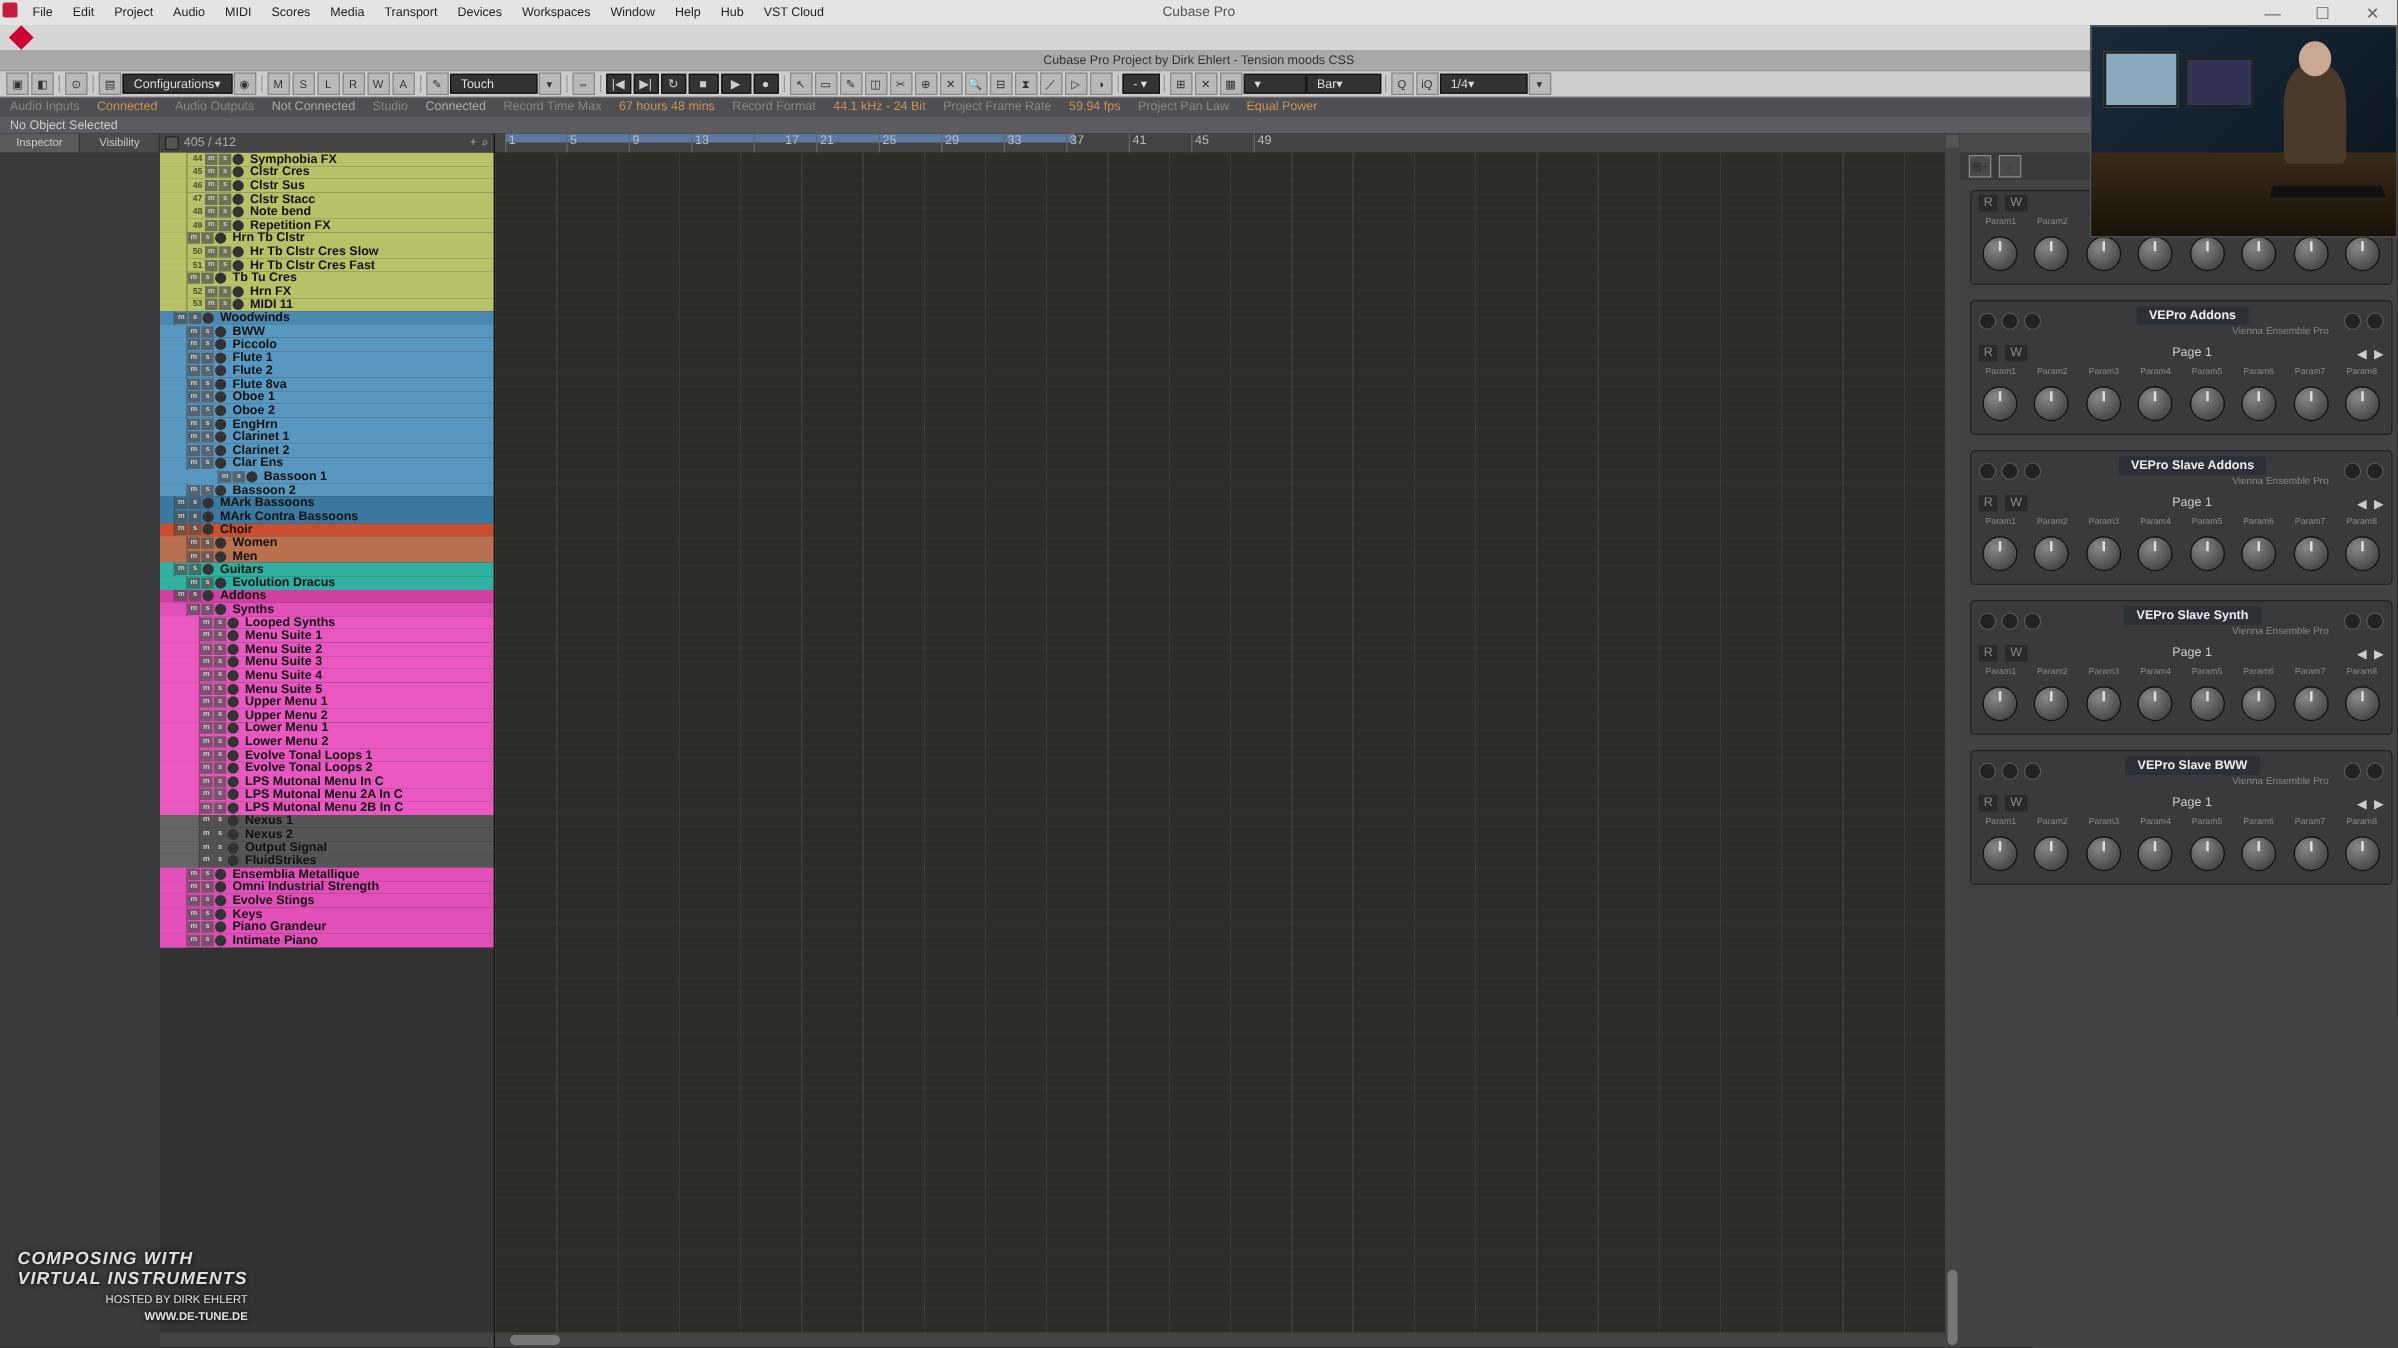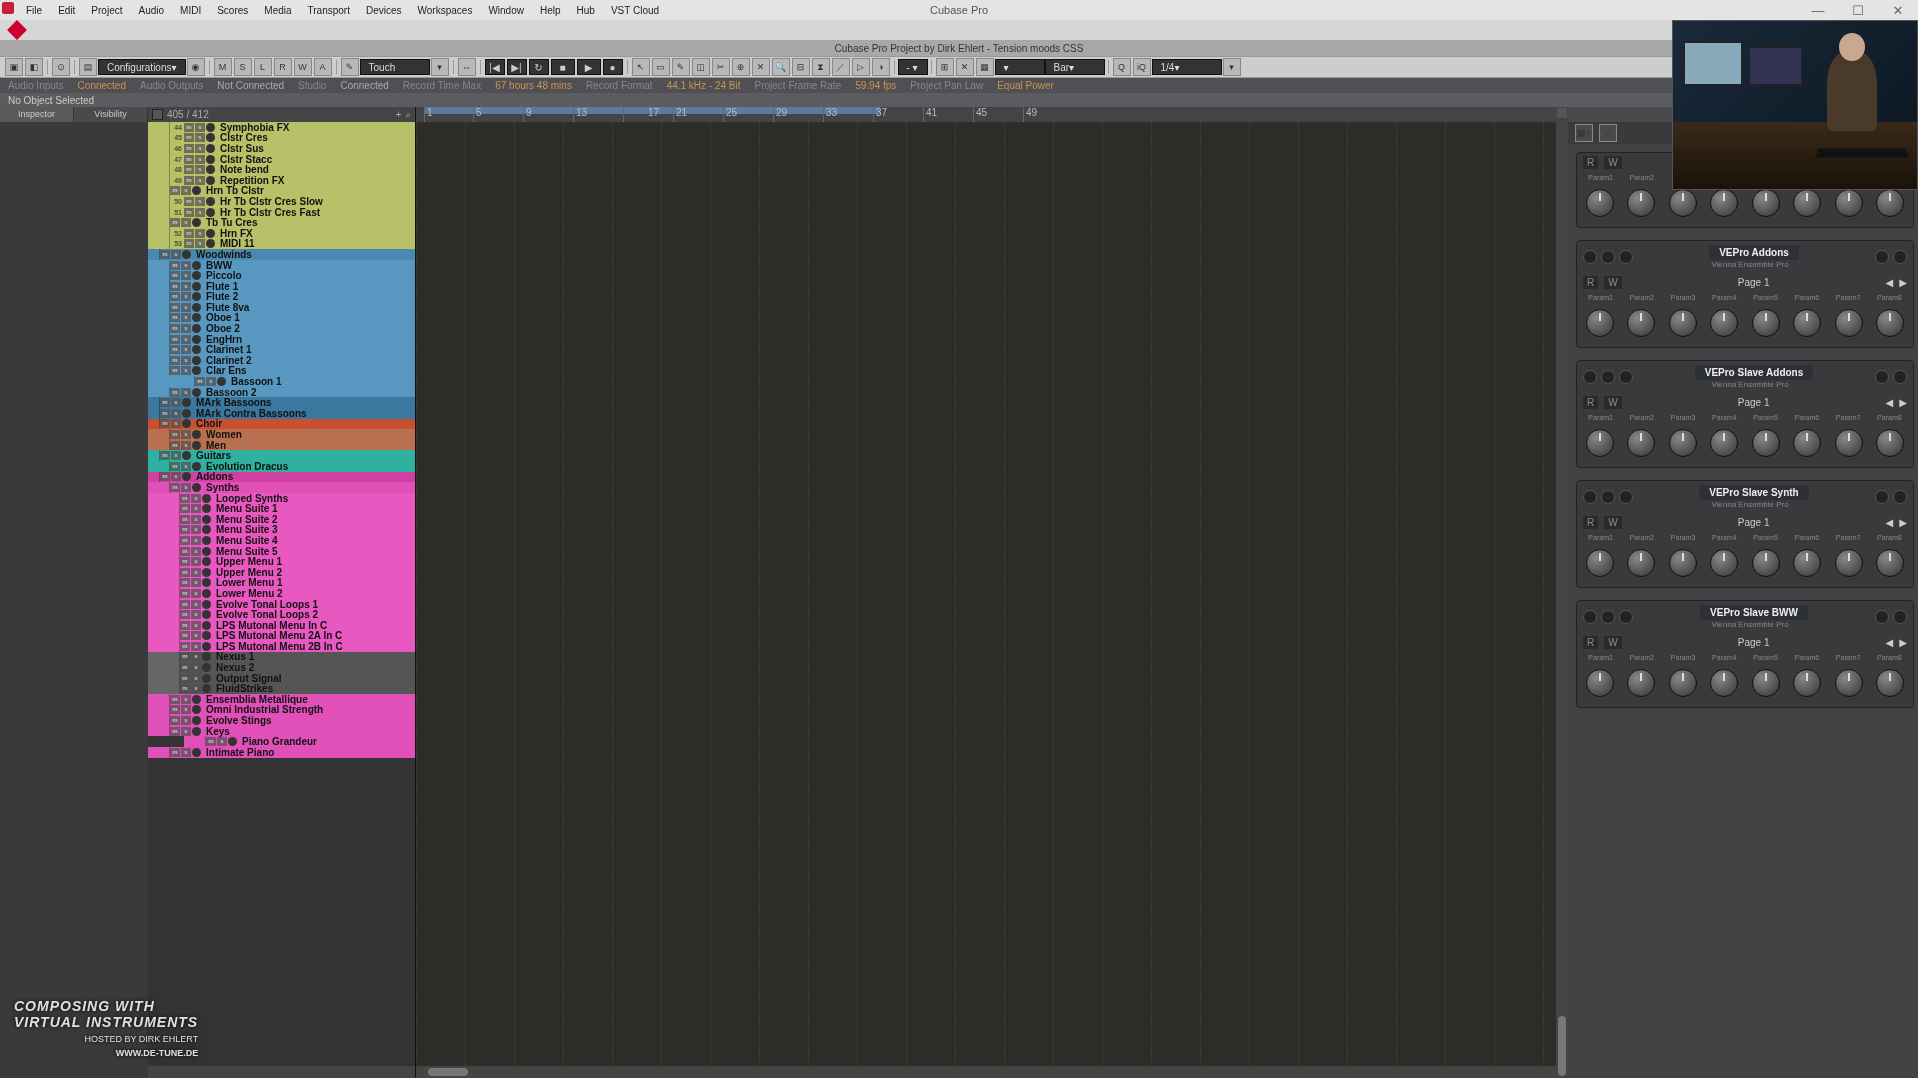--- a/index.html
+++ b/index.html
@@ -34,21 +34,21 @@
 .statusbar .val { color:#c89550; }
 .statusbar .val2 { color:#aaa; }
 
 
 .selinfo { background:#5c5c60; height:14px; color:#ccc; padding:2px 8px; font-size:9px;}
 
 
 .main { display:flex; height: calc(1078px - 107px); background:#2a2a2a;}
 
 
-.inspector-col { width:148px; background:#3a3a3c; display:flex; flex-direction:column;}
+.inspector-col { width:128px; background:#3a3a3c; display:flex; flex-direction:column;}
 .insp-tabs { display:flex; background:#4a4a4a; height:15px;}
 .insp-tab { flex:1; text-align:center; color:#ccc; font-size:9px; padding:2px; cursor:pointer; border-right:1px solid #333;}
 .insp-tab.active { background:#5a5a5a;}
 .inspector-body { flex:1; background:#3a3a3c; position:relative;}
 
 
 .tracklist-col { width:268px; background:#333; display:flex; flex-direction:column; border-right:1px solid #111;}
 .tracklist-head { height:15px; background:#444; display:flex; align-items:center; padding:0 4px; color:#aaa; font-size:8px; gap:4px;}
 .tracklist-head .sq { width:11px; height:11px; background:#555; border:1px solid #222;}
 .tracklist-body { flex:1; overflow:hidden;}
@@ -80,21 +80,21 @@
 .vst-head { height:15px; background:#4a4a4c; color:#ddd; text-align:center; padding:2px; font-weight:bold; font-size:9px;}
 .vst-tools { height:22px; background:#3a3a3c; display:flex; align-items:center; padding:0 6px; gap:4px;}
 .vst-tools .tb-btn { background:#4a4a4a;}
 .vst-body { flex:1; overflow:hidden;}
 .vst-slot { border:1px solid #222; border-radius:4px; margin:4px; background:#3a3a3c; position:relative;}
 .vst-slot-wrap { margin-left:4px; position:relative; padding-top:4px;}
 .vst-slothead { display:flex; align-items:center; padding:4px 6px; gap:4px;}
 .vst-circle { width:14px; height:14px; border-radius:50%; background:#222; border:1px solid #555;}
 .vst-title-area { flex:1; text-align:center;}
 .vst-title { color:#eee; font-size:10px; font-weight:bold; background:#2e3038; padding:2px 10px; border-radius:2px; display:inline-block;}
-.vst-sub { color:#888; font-size:8px; padding-right:8px;}
+.vst-sub { color:#888; font-size:8px; text-align:right; padding-right:8px;}
 .vst-pagebar { display:flex; align-items:center; padding:3px 6px; gap:6px; color:#ccc; font-size:8px;}
 .vst-pagebar .chip { background:#2a2a2c; padding:1px 4px; color:#888;}
 .vst-params { display:flex; padding:2px 6px; gap:6px;}
 .vst-params span { color:#888; font-size:7px; flex:1; text-align:center;}
 .vst-knobs { display:flex; padding:6px 6px 10px; gap:8px; justify-content:space-around;}
 .knob { width:28px; height:28px; border-radius:50%; background:radial-gradient(circle at 35% 30%, #888, #333); border:1px solid #111; position:relative;}
 .knob::after { content:''; position:absolute; left:50%; top:3px; width:2px; height:8px; background:#ddd; transform:translateX(-50%);}
 
 
 .webcam { position:absolute; right:0; top:20px; width:246px; height:170px; background:linear-gradient(135deg,#1a2a3a,#0a1520); border:1px solid #555; z-index:100; overflow:hidden;}
@@ -664,21 +664,21 @@
           <div class="track-dot"></div>
           <div class="track-name">Evolve Stings</div>
         </div>
         <div class="track-row" style="background: rgb(224, 80, 184);">
           <div class="track-meter" style="width:22px;background:#e050b8"></div>
           <div class="track-btn">m</div>
           <div class="track-btn">s</div>
           <div class="track-dot"></div>
           <div class="track-name">Keys</div>
         </div>
-        <div class="track-row" style="background: rgb(224, 80, 184); margin-left: 36px;">
+        <div class="track-row" style="background: rgb(224, 80, 184);">
           <div class="track-meter" style="width:22px;background:#e050b8"></div>
           <div class="track-btn">m</div>
           <div class="track-btn">s</div>
           <div class="track-dot"></div>
           <div class="track-name">Piano Grandeur</div>
         </div>
         <div class="track-row" style="background: rgb(224, 80, 184);">
           <div class="track-meter" style="width:22px;background:#e050b8"></div>
           <div class="track-btn">m</div>
           <div class="track-btn">s</div>

